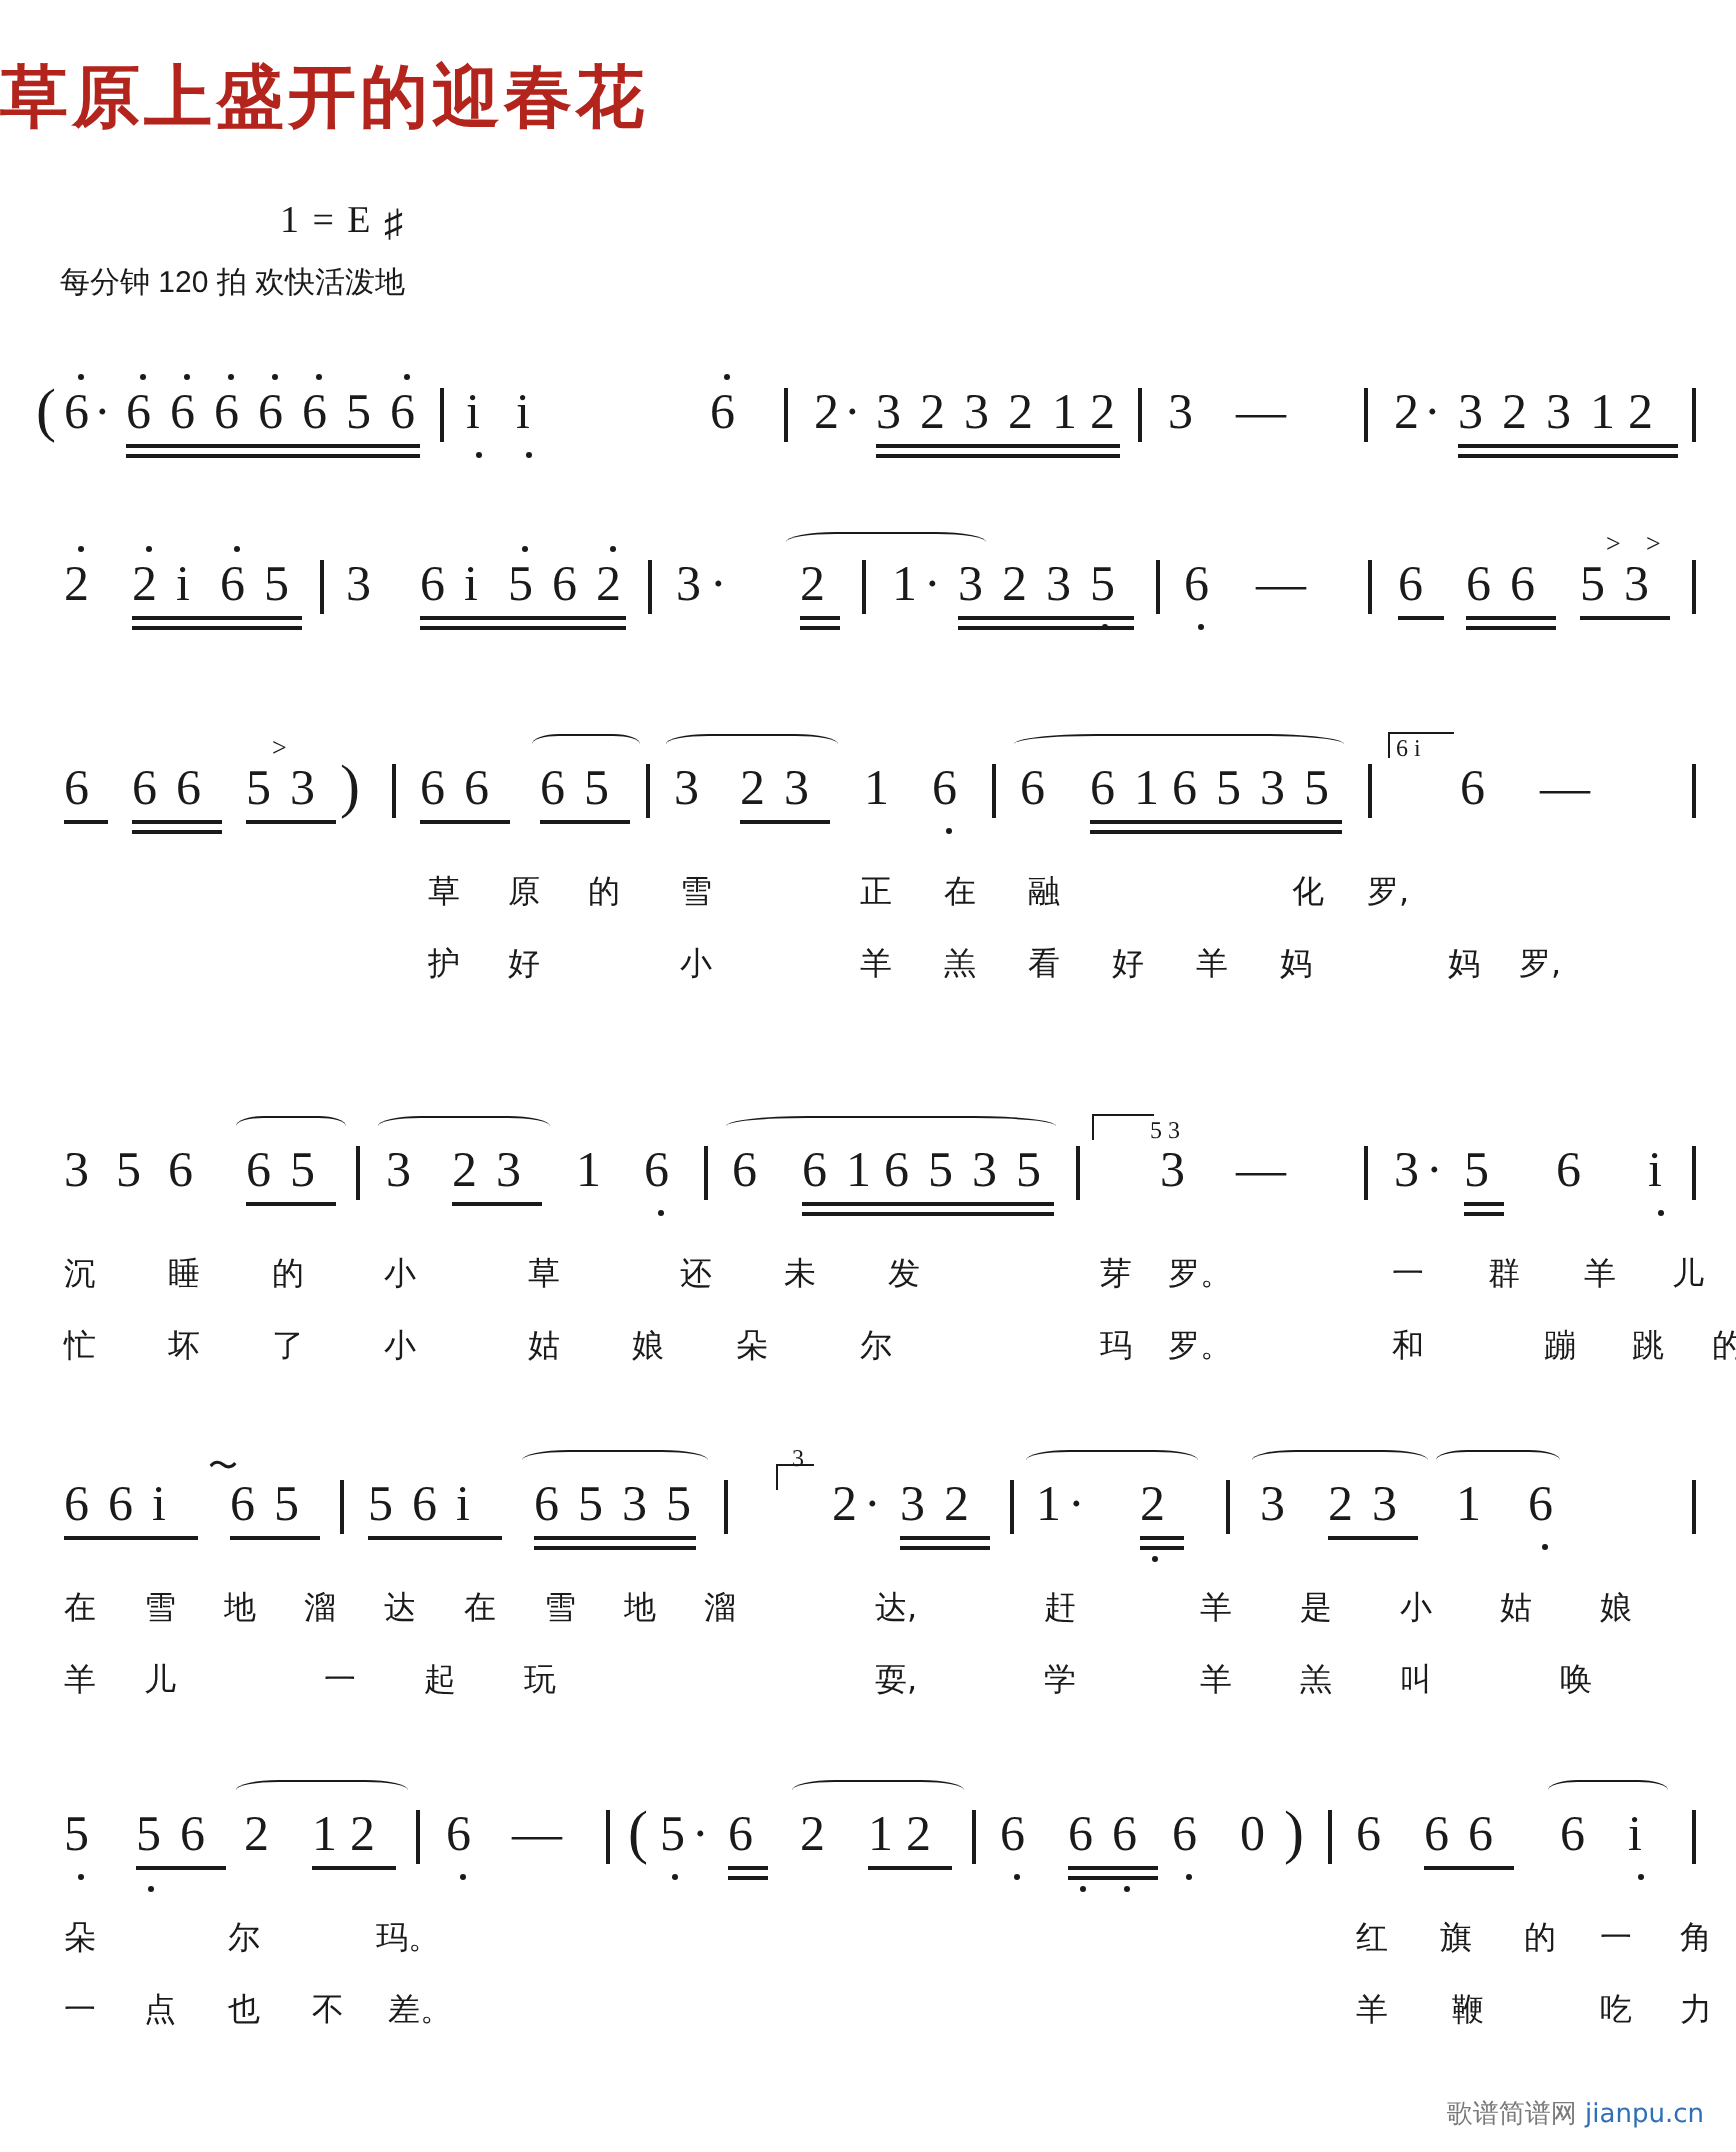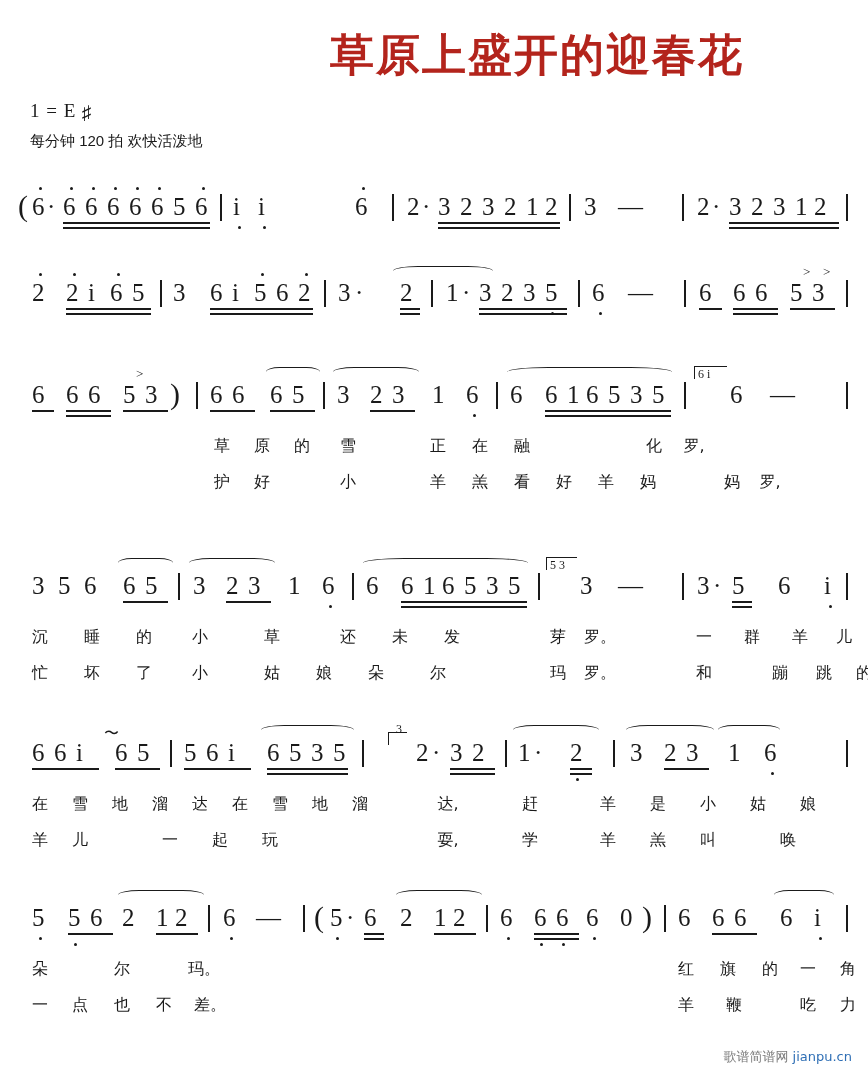--- a/index.html
+++ b/index.html
@@ -18,37 +18,38 @@
   .page {
     position: relative;
     width: 868px;
     height: 1076px;
   }
   .title {
     position: absolute;
     top: 26px;
     left: 0;
     width: 744px;
-    text-align: right;
+    text-align: left;
     font-family: "DejaVu Sans", sans-serif;
     font-weight: bold;
-    font-size: 44px;
+    font-size: 34px;
     letter-spacing: 2px;
     color: #b3241c;
   }
   .meta-left {
     position: absolute;
     left: 30px;
     top: 100px;
     font-family: "Liberation Serif", serif;
   }
   .key-line {
     font-size: 19px;
     letter-spacing: 1px;
     white-space: nowrap;
+    text-align: right;
   }
   .key-line .sharp {
     display: inline-block;
     transform: translateY(2px);
     font-size: 19px;
   }
   .tempo-line {
     font-size: 15px;
     margin-top: 10px;
     white-space: nowrap;
@@ -446,21 +447,21 @@
       <span class="noteglyph" style="left:446px; top:0;">5</span>
       <span class="noteglyph" style="left:468px; top:0;">3</span>
       <span class="noteglyph" style="left:490px; top:0;">5</span>
       <span class="beam" style="left:383px; top:28px; width:126px;"></span>
       <span class="beam" style="left:383px; top:33px; width:126px;"></span>
       <span class="slur" style="left:345px; top:-15px; width:165px;"></span>
 
       <span class="bar" style="left:520px; top:0;"></span>
 
       <span class="repeatbracket" style="left:528px; top:-16px; width:30px;"></span>
-      <span class="repeatnum" style="left:532px; top:-15px;">5 3</span>
+      <span class="repeatnum" style="left:557px; top:-15px;">5 3</span>
       <span class="noteglyph" style="left:562px; top:0;">3</span>
       <span class="dash" style="left:600px; top:0;">—</span>
 
       <span class="bar" style="left:664px; top:0;"></span>
 
       <span class="noteglyph" style="left:679px; top:0;">3</span>
       <span class="noteglyph" style="left:695px; top:0;">·</span>
       <span class="noteglyph" style="left:714px; top:0;">5</span>
       <span class="beam" style="left:714px; top:28px; width:20px;"></span>
       <span class="beam" style="left:714px; top:33px; width:20px;"></span>

